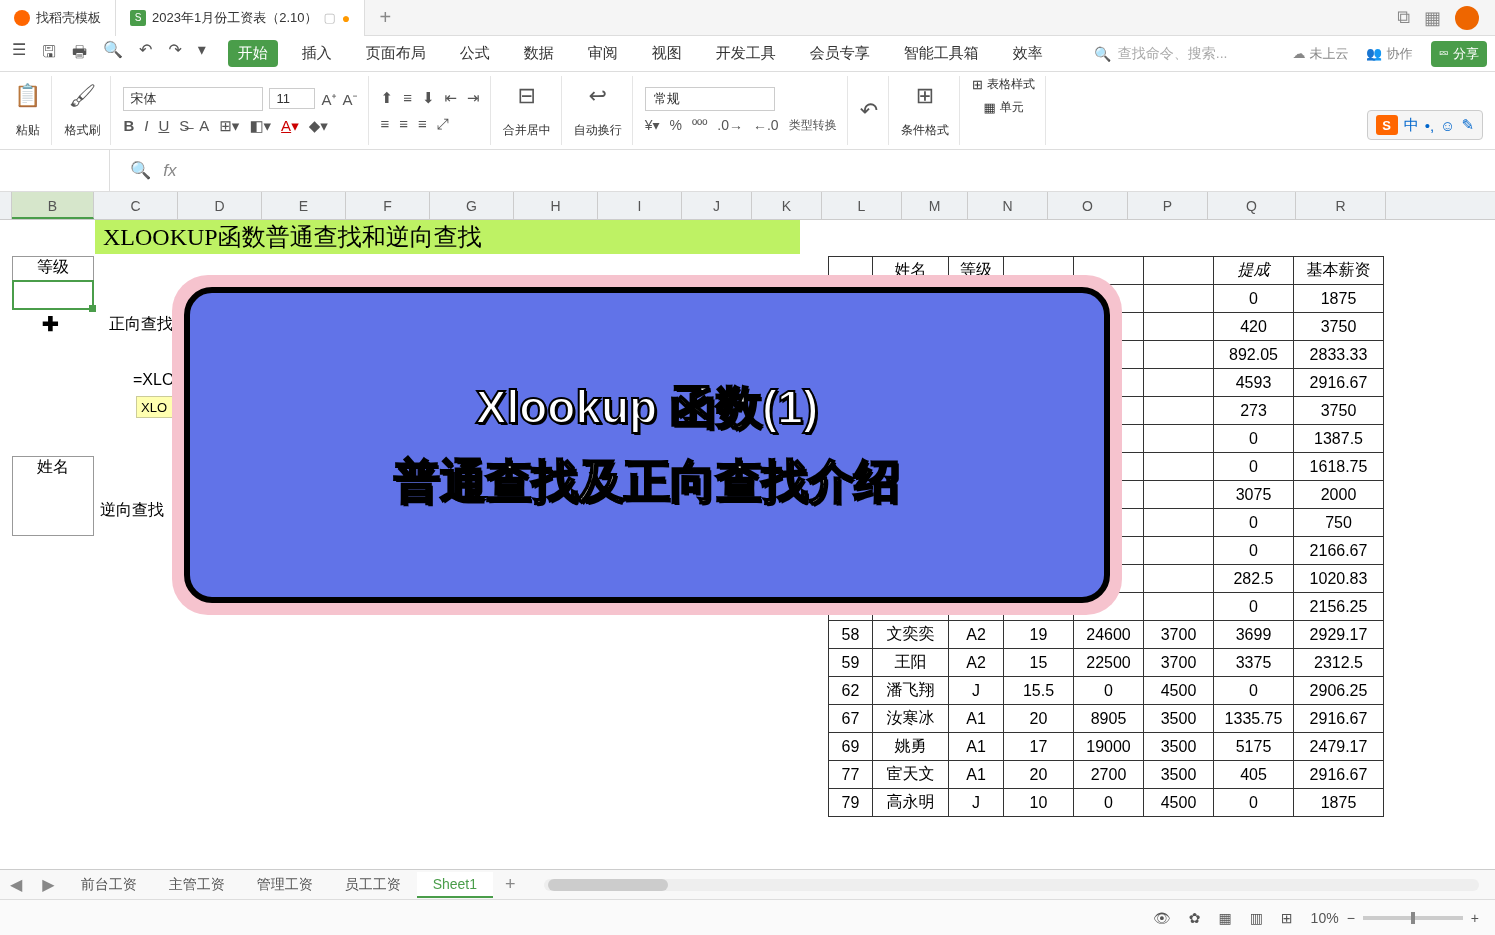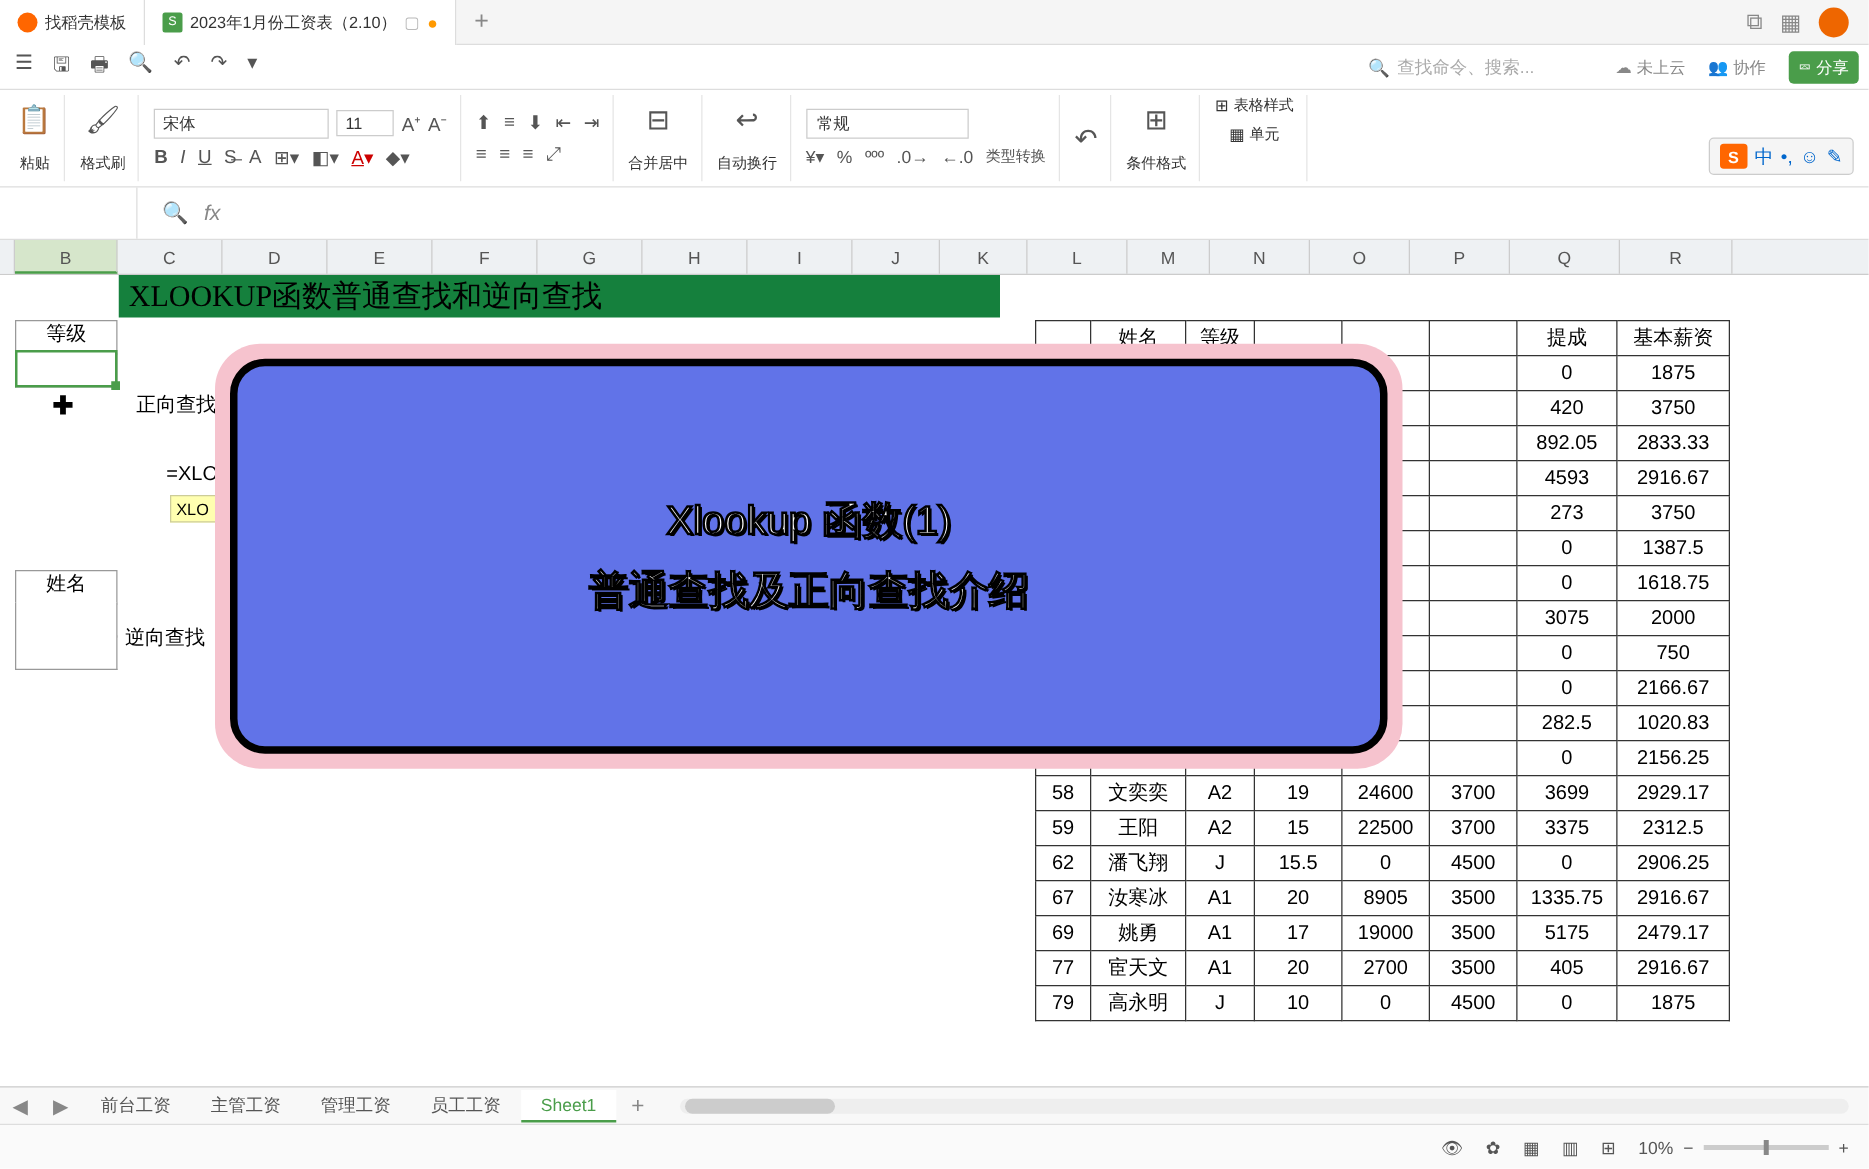--- a/index.html
+++ b/index.html
@@ -62,30 +62,30 @@
 .colhdr { display: flex; height: 28px; background: #eef1f3; border-bottom: 1px solid #ccc; }
 .rowhdr-corner { width: 12px; background: #eef1f3; border-right: 1px solid #ccc; }
 .ch { border-right: 1px solid #ccc; text-align: center; font-size: 14px; color: #555; line-height: 28px; }
 .ch.sel { background: #d6e6cb; border-bottom: 2px solid #4a9d4a; }
 
 
 .gridwrap { position: relative; height: 646px; overflow: hidden; }
 
 
 .cell { position: absolute; border: 1px solid transparent; font-size: 16px; display: flex; align-items: center; padding: 0 4px; }
-.title-cell { position: absolute; left: 95px; top: 0; width: 705px; height: 34px; background: #15803d; font-size: 24px; font-family: "宋体"; display: flex; align-items: center; padding-left: 8px; }
+.title-cell { position: absolute; left: 95px; top: 0; width: 705px; height: 34px; background: #bef264; font-size: 24px; font-family: "宋体"; display: flex; align-items: center; padding-left: 8px; }
 .lbl-cell { position: absolute; border: 1px solid #999; background: #fff; font-size: 16px; text-align: center; justify-content: center; }
 .selcell { position: absolute; left: 12px; top: 60px; width: 82px; height: 30px; border: 2px solid #4a9d4a; }
 .selhandle { position: absolute; right: -4px; bottom: -4px; width: 7px; height: 7px; background: #4a9d4a; }
 .cursor-cross { position: absolute; left: 42px; top: 92px; font-size: 20px; font-weight: bold; color: #000; }
 
 
 .overlay { position: absolute; left: 172px; top: 275px; width: 950px; height: 340px; background: #f6c3ce; border-radius: 36px; padding: 12px; }
 .overlay-inner { width: 100%; height: 100%; background: #6173e8; border: 6px solid #000; border-radius: 28px; display: flex; flex-direction: column; align-items: center; justify-content: center; gap: 12px; }
-.ov-text { color: #fff; font-weight: normal; font-size: 32px; -webkit-text-stroke: 2px #000; text-shadow: 2px 2px 0 #000; }
+.ov-text { color: #fff; font-weight: bold; font-size: 46px; -webkit-text-stroke: 2px #000; text-shadow: 2px 2px 0 #000; }
 
 
 .rtable { position: absolute; left: 828px; top: 36px; border-collapse: collapse; font-size: 16px; font-family: "宋体"; }
 .rtable td, .rtable th { border: 1px solid #333; padding: 2px 4px; text-align: center; height: 28px; }
 .rtable th { font-weight: normal; }
 
 
 .sheettabs { position: absolute; bottom: 36px; left: 0; right: 0; height: 30px; display: flex; align-items: center; border-top: 1px solid #ccc; background: #f8f8f8; font-size: 14px; }
 .sheettabs .nav { padding: 0 10px; color: #888; font-size: 16px; }
 .stab { padding: 4px 16px; color: #555; cursor: pointer; }
@@ -128,20 +128,33 @@
 
 <div class="qrow">
   <div class="qicons">
     <span>☰</span>
     <span>🖫</span>
     <span>🖶</span>
     <span>🔍</span>
     <span>↶</span>
     <span>↷</span>
     <span>▾</span>
+  </div>
+  <div class="ribbon-tabs">
+    <div class="ribbon-tab active">开始</div>
+    <div class="ribbon-tab">插入</div>
+    <div class="ribbon-tab">页面布局</div>
+    <div class="ribbon-tab">公式</div>
+    <div class="ribbon-tab">数据</div>
+    <div class="ribbon-tab">审阅</div>
+    <div class="ribbon-tab">视图</div>
+    <div class="ribbon-tab">开发工具</div>
+    <div class="ribbon-tab">会员专享</div>
+    <div class="ribbon-tab">智能工具箱</div>
+    <div class="ribbon-tab">效率</div>
   </div>
   <div class="qrow-right">
     <div class="search-box">
       <span>🔍</span>
       <span>查找命令、搜索...</span>
     </div>
     <div class="cloud-btn">
       <span>☁</span>
       <span>未上云</span>
     </div>
@@ -303,21 +316,21 @@
 
   <table class="rtable">
     <thead>
         <tr id="rth">
           <th style="width: 44px;"></th>
           <th style="width: 76px;">姓名</th>
           <th style="width: 55px;">等级</th>
           <th style="width: 70px;"></th>
           <th style="width: 70px;"></th>
           <th style="width: 70px;"></th>
-          <th style="width: 80px;">提成</th>
+          <th style="width: 80px; font-style: italic;">提成</th>
           <th style="width: 90px;">基本薪资</th>
         </tr>
       </thead>
     <tbody id="rtb">
         <tr>
           <td></td>
           <td></td>
           <td></td>
           <td></td>
           <td></td>

